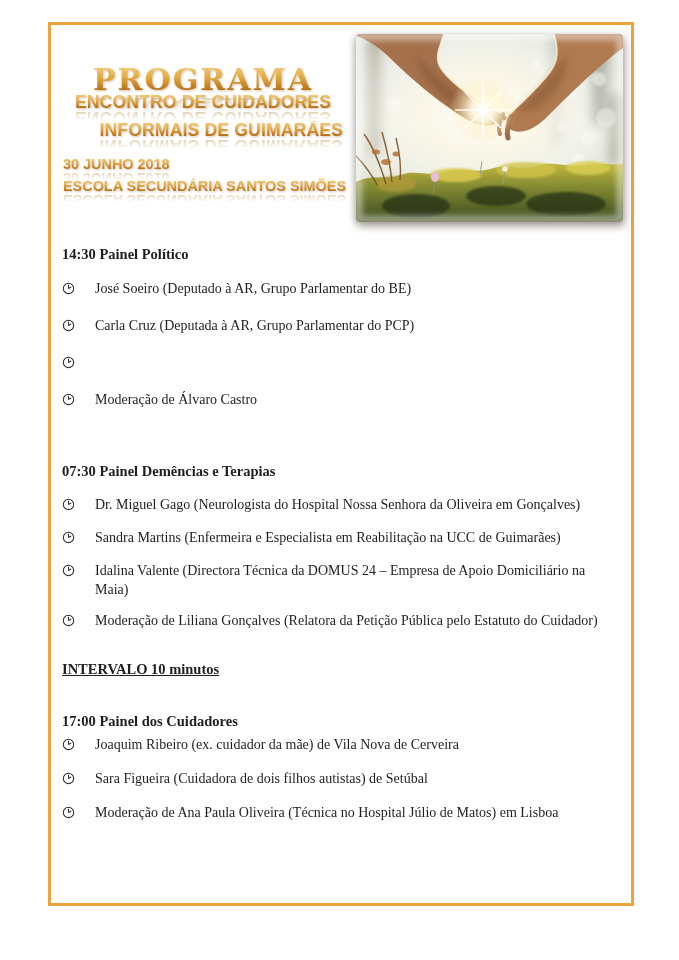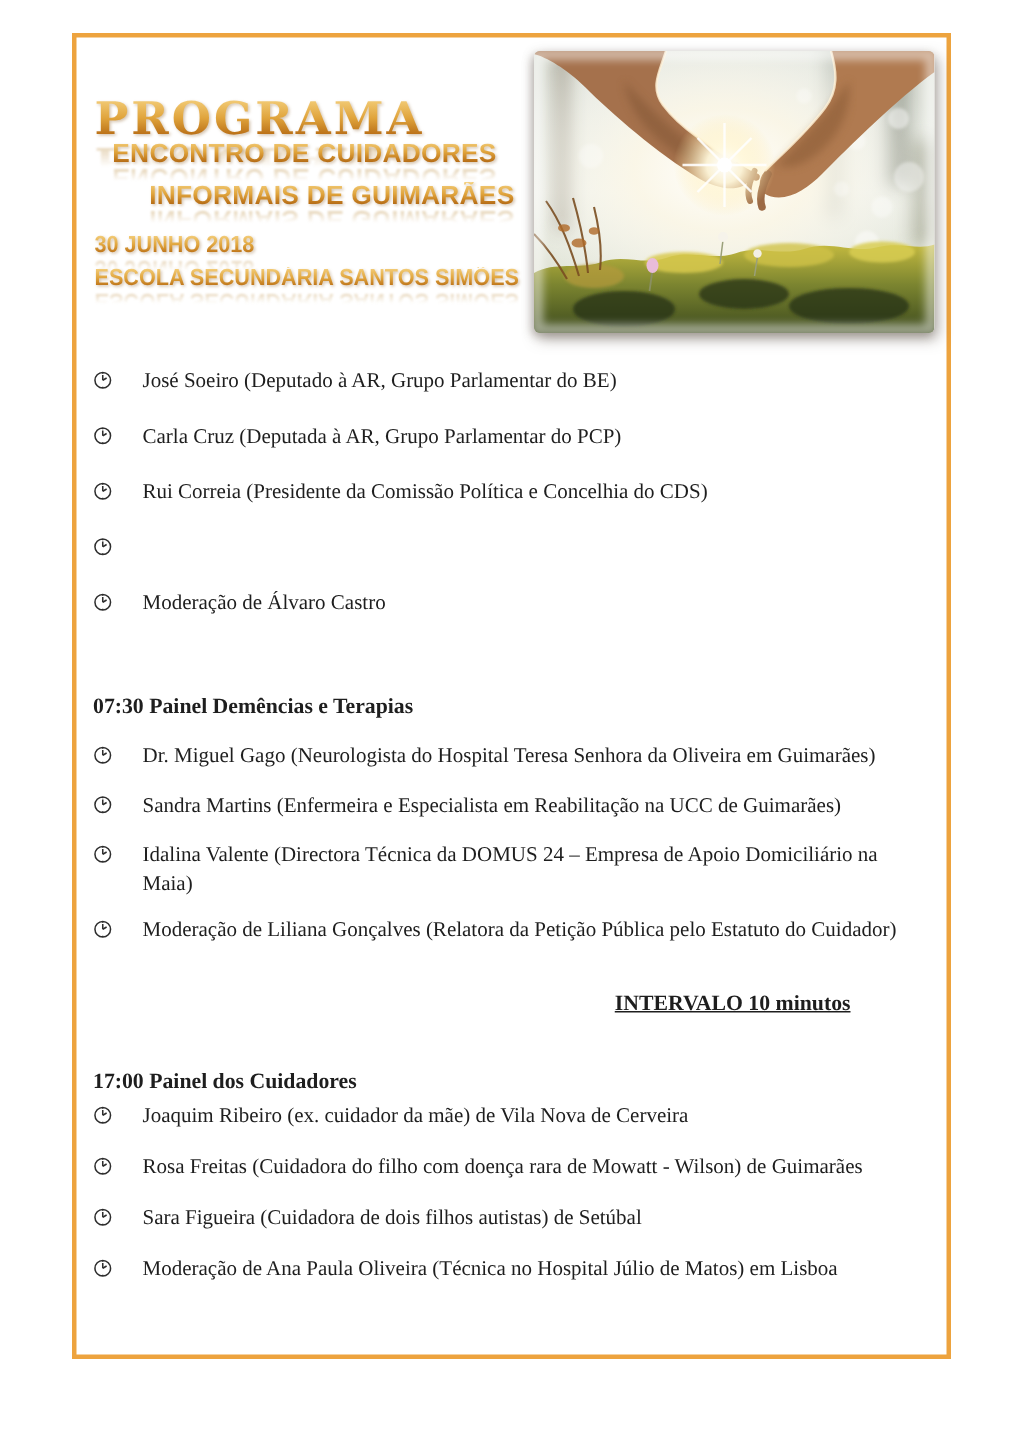--- a/index.html
+++ b/index.html
@@ -12,21 +12,21 @@
   .wa{position:absolute;font-weight:bold;line-height:1.05;}
   .wa .main{display:block;white-space:nowrap;
     background:linear-gradient(180deg,#f4cf7c 4%,#e0a43c 46%,#bd741a 78%,#9a5a10 100%);
     -webkit-background-clip:text;background-clip:text;color:transparent;
     filter:drop-shadow(1px 1px 1px rgba(130,80,20,.35));}
   .wa .refl{display:block;white-space:nowrap;position:absolute;left:0;top:88%;width:100%;
     transform:scaleY(-1);
     background:linear-gradient(180deg,rgba(185,135,55,0) 38%,rgba(185,135,55,.5) 100%);
     -webkit-background-clip:text;background-clip:text;color:transparent;
     filter:blur(.7px);pointer-events:none;}
-  .wa-title{left:63px;top:44px;width:280px;text-align:left;
+  .wa-title{left:63px;top:44px;width:280px;text-align:center;
             font-family:"DejaVu Serif",serif;font-size:30px;letter-spacing:2px;}
   .wa-sub1{left:63px;top:93px;width:280px;text-align:center;
            font-family:"Liberation Sans",sans-serif;font-size:17.5px;letter-spacing:.2px;}
   .wa-sub2{left:63px;top:121px;width:280px;text-align:right;
            font-family:"Liberation Sans",sans-serif;font-size:17.5px;letter-spacing:.2px;}
   .wa-date{left:63px;top:156px;font-family:"Liberation Sans",sans-serif;font-size:15.5px;
            transform:scaleX(.93);transform-origin:left top;}
   .wa-venue{left:63px;top:178px;font-family:"Liberation Sans",sans-serif;font-size:15.5px;
             transform:scaleX(.93);transform-origin:left top;}
 
@@ -37,21 +37,21 @@
 
   
   .section{position:absolute;left:62px;width:556px;}
   .section h2{margin:0;font-size:14.5px;font-weight:bold;line-height:19px;}
   .section ul{list-style:none;margin:0;padding:0;}
   .section li{display:flex;align-items:flex-start;gap:20px;line-height:19px;font-size:14px;}
   .sec-1{top:245px;} .sec-1 h2{margin-bottom:15px;} .sec-1 li{margin-bottom:16px;}
   .sec-2{top:462px;} .sec-2 h2{margin-bottom:14px;} .sec-2 li{margin-bottom:12px;}
   .sec-3{top:712px;} .sec-3 h2{margin-bottom:4px;} .sec-3 li{margin-bottom:13px;}
   .clock{flex:0 0 auto;margin-top:2px;}
-  .break-note{position:absolute;left:62px;top:661px;width:505px;text-align:right;
+  .break-note{position:absolute;left:62px;top:661px;width:505px;text-align:left;
               font-size:14.5px;font-weight:bold;text-decoration:underline;}
 </style>
 </head>
 <body>
 
 <div class="page">
   <div class="frame"></div>
 
   <h1 class="wa wa-title">
     <span class="main">PROGRAMA</span>
@@ -178,50 +178,41 @@
         <line x1="124" y1="142" x2="126" y2="126" stroke="#9aa07a" stroke-width="1"></line>
         <line x1="147" y1="150" x2="149" y2="137" stroke="#9aa07a" stroke-width="1"></line>
         <circle cx="126" cy="124" r="3.4" fill="#f6f3ea"></circle>
           <circle cx="149" cy="135" r="2.8" fill="#f2efe4"></circle>
       </g>
       <rect x="2" y="2" width="263" height="184" fill="none" stroke="#ffffff" stroke-width="8" opacity=".5" filter="url(#b3)"></rect>
     </svg>
   </figure>
 
   <section class="section sec-1">
+    <h2>14:30 Painel Político</h2>
     <ul>
         <li>
           <span class="clock"><svg width="13" height="13" viewBox="0 0 14 14">
               <circle cx="7" cy="7" r="5.6" fill="none" stroke="#2e2e2e" stroke-width="1.1"></circle>
               <line x1="7" y1="7" x2="7" y2="3.2" stroke="#2e2e2e" stroke-width="1.1"></line>
               <line x1="7" y1="7" x2="9.8" y2="5.4" stroke="#2e2e2e" stroke-width="1.1"></line>
               <line x1="7" y1="1.4" x2="7" y2="2.4" stroke="#2e2e2e" stroke-width="1"></line>
               <line x1="7" y1="11.6" x2="7" y2="12.6" stroke="#2e2e2e" stroke-width="1"></line>
             </svg></span>
           <span class="itext">José Soeiro (Deputado à AR, Grupo Parlamentar do BE)</span>
         </li>
         <li>
           <span class="clock"><svg width="13" height="13" viewBox="0 0 14 14">
               <circle cx="7" cy="7" r="5.6" fill="none" stroke="#2e2e2e" stroke-width="1.1"></circle>
               <line x1="7" y1="7" x2="7" y2="3.2" stroke="#2e2e2e" stroke-width="1.1"></line>
               <line x1="7" y1="7" x2="9.8" y2="5.4" stroke="#2e2e2e" stroke-width="1.1"></line>
               <line x1="7" y1="1.4" x2="7" y2="2.4" stroke="#2e2e2e" stroke-width="1"></line>
               <line x1="7" y1="11.6" x2="7" y2="12.6" stroke="#2e2e2e" stroke-width="1"></line>
             </svg></span>
           <span class="itext">Carla Cruz (Deputada à AR, Grupo Parlamentar do PCP)</span>
-        </li>
-        <li>
-          <span class="clock"><svg width="13" height="13" viewBox="0 0 14 14">
-              <circle cx="7" cy="7" r="5.6" fill="none" stroke="#2e2e2e" stroke-width="1.1"></circle>
-              <line x1="7" y1="7" x2="7" y2="3.2" stroke="#2e2e2e" stroke-width="1.1"></line>
-              <line x1="7" y1="7" x2="9.8" y2="5.4" stroke="#2e2e2e" stroke-width="1.1"></line>
-              <line x1="7" y1="1.4" x2="7" y2="2.4" stroke="#2e2e2e" stroke-width="1"></line>
-              <line x1="7" y1="11.6" x2="7" y2="12.6" stroke="#2e2e2e" stroke-width="1"></line>
-            </svg></span>
-          <span class="itext">Rui Correia (Presidente da Comissão Política e Concelhia do CDS)</span>
         </li>
         <li>
           <span class="clock"><svg width="13" height="13" viewBox="0 0 14 14">
               <circle cx="7" cy="7" r="5.6" fill="none" stroke="#2e2e2e" stroke-width="1.1"></circle>
               <line x1="7" y1="7" x2="7" y2="3.2" stroke="#2e2e2e" stroke-width="1.1"></line>
               <line x1="7" y1="7" x2="9.8" y2="5.4" stroke="#2e2e2e" stroke-width="1.1"></line>
               <line x1="7" y1="1.4" x2="7" y2="2.4" stroke="#2e2e2e" stroke-width="1"></line>
               <line x1="7" y1="11.6" x2="7" y2="12.6" stroke="#2e2e2e" stroke-width="1"></line>
             </svg></span>
         </li>
@@ -242,21 +233,21 @@
     <h2>07:30 Painel Demências e Terapias</h2>
     <ul>
         <li>
           <span class="clock"><svg width="13" height="13" viewBox="0 0 14 14">
               <circle cx="7" cy="7" r="5.6" fill="none" stroke="#2e2e2e" stroke-width="1.1"></circle>
               <line x1="7" y1="7" x2="7" y2="3.2" stroke="#2e2e2e" stroke-width="1.1"></line>
               <line x1="7" y1="7" x2="9.8" y2="5.4" stroke="#2e2e2e" stroke-width="1.1"></line>
               <line x1="7" y1="1.4" x2="7" y2="2.4" stroke="#2e2e2e" stroke-width="1"></line>
               <line x1="7" y1="11.6" x2="7" y2="12.6" stroke="#2e2e2e" stroke-width="1"></line>
             </svg></span>
-          <span class="itext">Dr. Miguel Gago (Neurologista do Hospital Teresa Senhora da Oliveira em Guimarães)</span>
+          <span class="itext">Dr. Miguel Gago (Neurologista do Hospital Nossa Senhora da Oliveira em Gonçalves)</span>
         </li>
         <li>
           <span class="clock"><svg width="13" height="13" viewBox="0 0 14 14">
               <circle cx="7" cy="7" r="5.6" fill="none" stroke="#2e2e2e" stroke-width="1.1"></circle>
               <line x1="7" y1="7" x2="7" y2="3.2" stroke="#2e2e2e" stroke-width="1.1"></line>
               <line x1="7" y1="7" x2="9.8" y2="5.4" stroke="#2e2e2e" stroke-width="1.1"></line>
               <line x1="7" y1="1.4" x2="7" y2="2.4" stroke="#2e2e2e" stroke-width="1"></line>
               <line x1="7" y1="11.6" x2="7" y2="12.6" stroke="#2e2e2e" stroke-width="1"></line>
             </svg></span>
           <span class="itext">Sandra Martins (Enfermeira e Especialista em Reabilitação na UCC de Guimarães)</span>
@@ -300,30 +291,20 @@
           <span class="itext">Joaquim Ribeiro (ex. cuidador da mãe) de Vila Nova de Cerveira</span>
         </li>
         <li>
           <span class="clock"><svg width="13" height="13" viewBox="0 0 14 14">
               <circle cx="7" cy="7" r="5.6" fill="none" stroke="#2e2e2e" stroke-width="1.1"></circle>
               <line x1="7" y1="7" x2="7" y2="3.2" stroke="#2e2e2e" stroke-width="1.1"></line>
               <line x1="7" y1="7" x2="9.8" y2="5.4" stroke="#2e2e2e" stroke-width="1.1"></line>
               <line x1="7" y1="1.4" x2="7" y2="2.4" stroke="#2e2e2e" stroke-width="1"></line>
               <line x1="7" y1="11.6" x2="7" y2="12.6" stroke="#2e2e2e" stroke-width="1"></line>
             </svg></span>
-          <span class="itext">Rosa Freitas (Cuidadora do filho com doença rara de Mowatt - Wilson) de Guimarães</span>
-        </li>
-        <li>
-          <span class="clock"><svg width="13" height="13" viewBox="0 0 14 14">
-              <circle cx="7" cy="7" r="5.6" fill="none" stroke="#2e2e2e" stroke-width="1.1"></circle>
-              <line x1="7" y1="7" x2="7" y2="3.2" stroke="#2e2e2e" stroke-width="1.1"></line>
-              <line x1="7" y1="7" x2="9.8" y2="5.4" stroke="#2e2e2e" stroke-width="1.1"></line>
-              <line x1="7" y1="1.4" x2="7" y2="2.4" stroke="#2e2e2e" stroke-width="1"></line>
-              <line x1="7" y1="11.6" x2="7" y2="12.6" stroke="#2e2e2e" stroke-width="1"></line>
-            </svg></span>
           <span class="itext">Sara Figueira (Cuidadora de dois filhos autistas) de Setúbal</span>
         </li>
         <li>
           <span class="clock"><svg width="13" height="13" viewBox="0 0 14 14">
               <circle cx="7" cy="7" r="5.6" fill="none" stroke="#2e2e2e" stroke-width="1.1"></circle>
               <line x1="7" y1="7" x2="7" y2="3.2" stroke="#2e2e2e" stroke-width="1.1"></line>
               <line x1="7" y1="7" x2="9.8" y2="5.4" stroke="#2e2e2e" stroke-width="1.1"></line>
               <line x1="7" y1="1.4" x2="7" y2="2.4" stroke="#2e2e2e" stroke-width="1"></line>
               <line x1="7" y1="11.6" x2="7" y2="12.6" stroke="#2e2e2e" stroke-width="1"></line>
             </svg></span>

